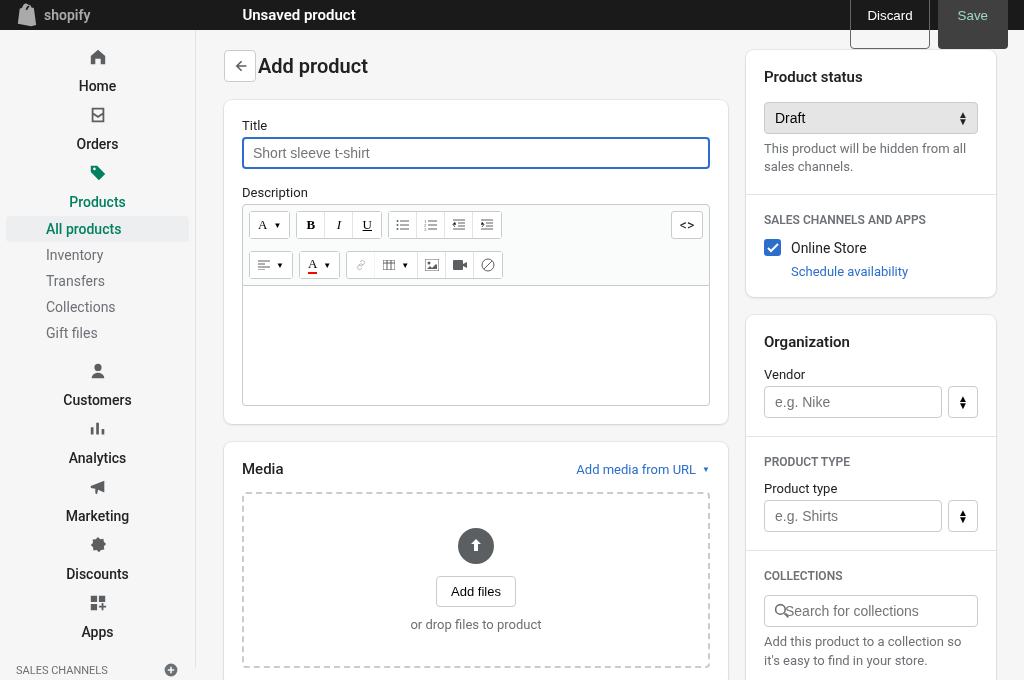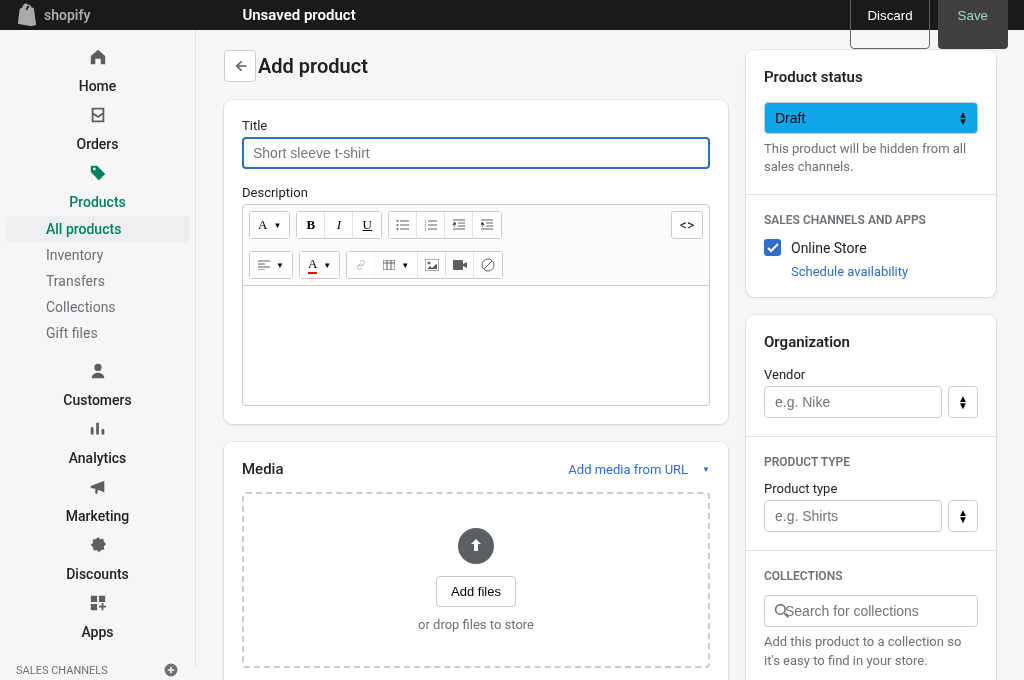--- a/index.html
+++ b/index.html
@@ -49,28 +49,28 @@
     .rte-btn:last-child { border-right: none; }
     .rte-btn.wide { padding: 0 8px; gap: 4px; }
     .rte-btn.disabled { opacity: 0.4; cursor: default; }
     .rte-area { border: 1px solid #c9cccf; border-top: none; border-radius: 0 0 4px 4px; height: 120px; }
     .rte-spacer { flex: 1; }
     .rte-code { border: 1px solid #c9cccf; border-radius: 3px; background: #fff; width: 32px; height: 28px; display: flex; align-items: center; justify-content: center; cursor: pointer; }
     .chev { font-size: 8px; margin-left: 2px; }
     
     .media-head { display: flex; justify-content: space-between; align-items: center; margin-bottom: 14px; }
     .media-title { font-size: 15px; font-weight: 500; }
-    .media-link { color: #2c6ecb; font-size: 13px; cursor: pointer; display: flex; align-items: center; gap: 12px; }
+    .media-link { color: #2c6ecb; font-size: 13px; cursor: pointer; display: flex; align-items: center; gap: 4px; }
     .dropzone { border: 2px dashed #c9cccf; border-radius: 4px; padding: 34px; text-align: center; }
     .dz-icon { width: 36px; height: 36px; background: #5c5f62; border-radius: 50%; display: inline-flex; align-items: center; justify-content: center; margin-bottom: 12px; }
     .dz-btn { border: 1px solid #c9cccf; background: #fff; padding: 7px 14px; border-radius: 4px; cursor: pointer; font-size: 13px; margin-bottom: 10px; }
     .dz-text { color: #6d7175; font-size: 13px; }
     
     .select-wrap { position: relative; }
-    .select { width: 100%; border: 1px solid #c9cccf; border-radius: 4px; padding: 7px 10px; font-size: 14px; appearance: none; background: #0ea5e9; cursor: pointer; }
+    .select { width: 100%; border: 1px solid #c9cccf; border-radius: 4px; padding: 7px 10px; font-size: 14px; appearance: none; background: #e5e5e5; cursor: pointer; }
     .select-arrows { position: absolute; right: 10px; top: 50%; transform: translateY(-50%); pointer-events: none; font-size: 10px; line-height: 7px; }
     .field-row { display: flex; gap: 6px; }
     .field-row .text-input { flex: 1; }
     .combo-btn { width: 30px; border: 1px solid #c9cccf; border-radius: 4px; background: #fff; cursor: pointer; display: flex; align-items: center; justify-content: center; }
     
     .checkbox-row { display: flex; align-items: center; gap: 10px; }
     .checkbox { width: 17px; height: 17px; background: #2c6ecb; border-radius: 3px; display: flex; align-items: center; justify-content: center; }
     .link-text { color: #2c6ecb; font-size: 13px; cursor: pointer; margin-top: 8px; margin-left: 27px; }
     
     .search-wrap { position: relative; }
@@ -315,21 +315,21 @@
               <span class="chev">▼</span>
             </div>
         </div>
         <div class="dropzone">
           <div class="dz-icon">
               <svg width="20" height="20" viewBox="0 0 20 20">
                 <path fill="#fff" d="M10 3l5 5h-3v7H8V8H5l5-5z"></path>
               </svg>
             </div>
           <div><button class="dz-btn">Add files</button></div>
-          <div class="dz-text">or drop files to store</div>
+          <div class="dz-text">or drop files to product</div>
         </div>
       </div>
 
     </div>
 
     <div class="side-col">
       <div class="card">
         <div class="card-pad">
           <div class="card-title">Product status</div>
           <div class="select-wrap">

